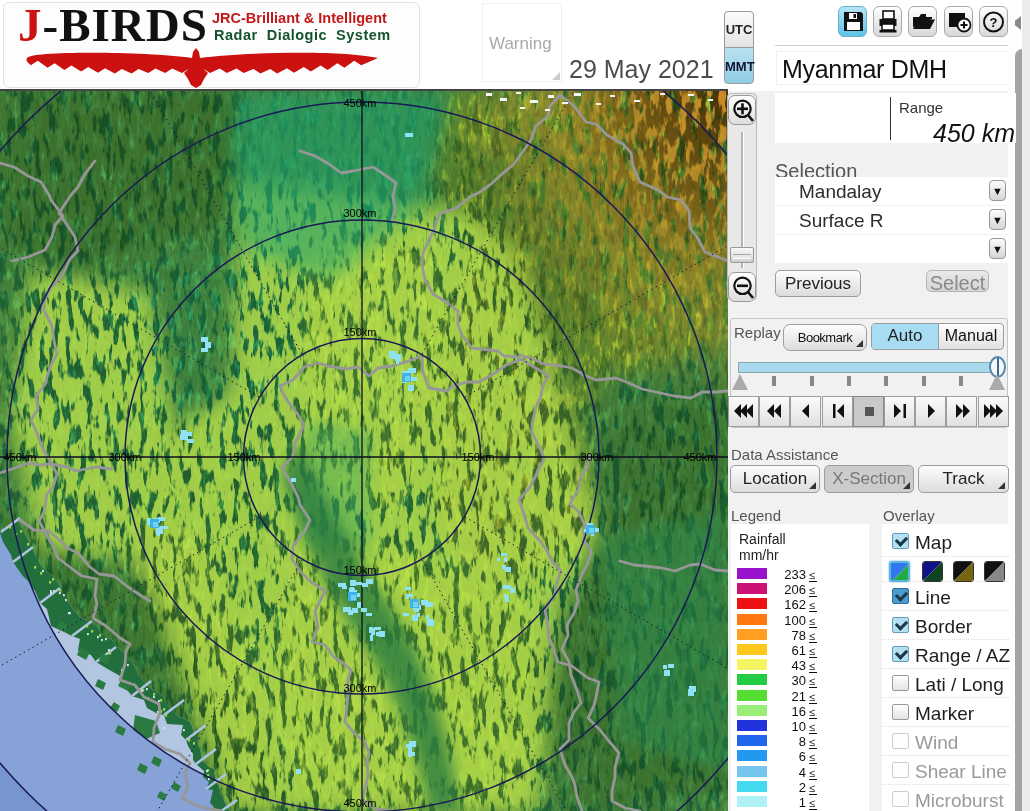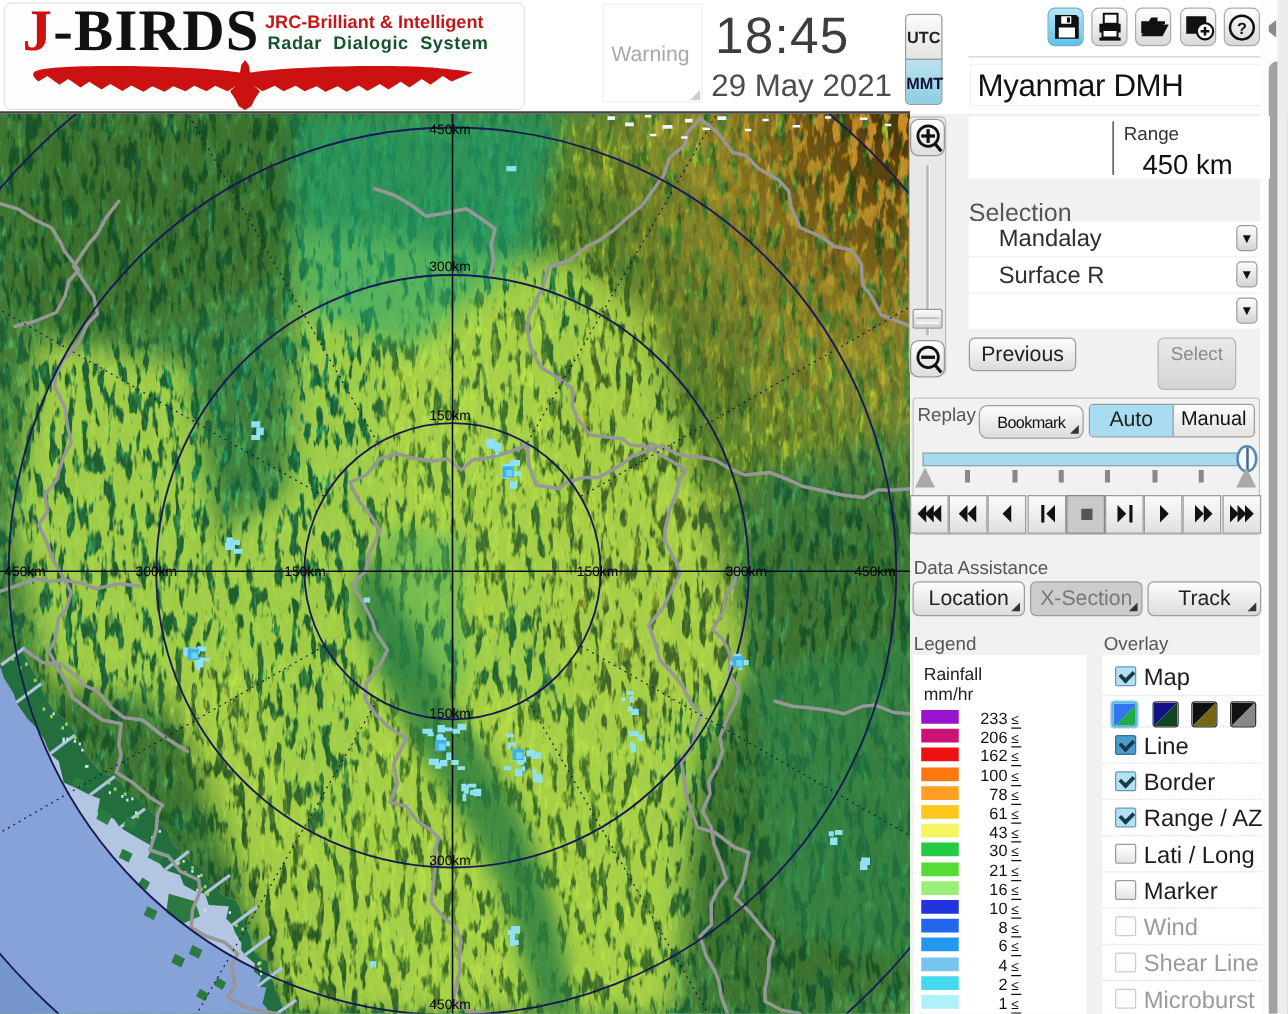--- a/index.html
+++ b/index.html
@@ -50,32 +50,32 @@
   background:linear-gradient(#ffffff,#dddddd); }
 #zplus { top:1px; } #zminus { top:178px; }
 #ztrack { left:13px; top:38px; width:3px; height:136px; background:#b5b5b5; border-right:1px solid #fff;}
 #zthumb { left:2px; top:153px; width:24px; height:16px; background:linear-gradient(#fafafa,#cfcfcf);
   border:1px solid #999; border-radius:2px;}
 #zthumb::after { content:""; position:absolute; left:2px; top:6px; width:18px; height:3px;
   background:#e8e8e8; border-top:1px solid #aaa; border-bottom:1px solid #fff;}
 #rangebox { left:775px; top:93px; width:241px; height:50px; background:#fff; }
 #rangediv { left:890px; top:97px; width:1px; height:43px; background:#333; }
 #rangelabel { left:899px; top:99px; font-size:15px; color:#333; }
-#rangeval { left:914px; top:119px; font-size:22px; color:#111; }
+#rangeval { left:933px; top:119px; font-size:25px; color:#111;font-style:italic; }
 #sellabel { left:775px; top:160px; font-size:20px; color:#555; }
 .selrow { left:775px; width:233px; height:28px; background:#fff; }
 #selrow1 { top:177px; } #selrow2 { top:206px; } #selrow3 { top:235px; }
 .seltext { position:absolute; left:24px; top:4px; font-size:19px; color:#2d2d2d; }
 .droparrow { position:absolute; right:2px; top:3px; width:17px; height:21px; border:1px solid #999;
   border-radius:4px; background:linear-gradient(#fcfcfc,#d5d5d5); text-align:center;
   font-size:11px; color:#111; line-height:20px;}
 .btn { border:1px solid #9d9d9d; border-radius:5px; background:linear-gradient(#fdfdfd,#dcdcdc);
   text-align:center; color:#222; }
 #prevbtn { left:775px; top:270px; width:86px; height:27px; font-size:17px; line-height:25px;}
-#selbtn { left:926px; top:270px; width:63px; height:42px; font-size:15px; line-height:25px;
+#selbtn { left:926px; top:270px; width:63px; height:22px; font-size:20px; line-height:25px;
   background:linear-gradient(#e9e9e9,#d4d4d4); color:#8a8a8a; border-color:#b5b5b5;}
 
 
 #replaybox { left:730px; top:318px; width:278px; height:110px; border:1px solid #c5c5c5; border-radius:3px;}
 #replaylabel { left:734px; top:324px; font-size:15px; color:#555; }
 #bookmarkbtn { left:783px; top:324px; width:84px; height:27px; border:1px solid #9d9d9d; border-radius:7px;
   background:linear-gradient(#fdfdfd,#dcdcdc); font-size:13px; color:#111; text-align:center; line-height:25px; letter-spacing:-0.5px; }
 #automanual { left:871px; top:323px; width:133px; height:27px; border:1px solid #9d9d9d; border-radius:4px;
   background:linear-gradient(#fdfdfd,#e2e2e2); overflow:hidden;}
 #autobtn { position:absolute; left:0; top:0; width:67px; height:25px; background:#a8dcf2;
@@ -499,21 +499,20 @@
     <div class="abs" id="jbirds"><span class="red">J</span>-BIRDS</div>
     <div class="abs" id="jrc1">JRC-Brilliant &amp; Intelligent</div>
     <div class="abs" id="jrc2">Radar&nbsp; Dialogic&nbsp; System</div>
     <svg class="abs" id="eagle" style="left:12px;top:48px;" width="367" height="40" viewBox="0 0 367 40">
         <path d="M180.0,10 L181.0,4 L184.0,0 L187.0,4 L188.0,10 C224.0,5 294.0,3.5 334.0,6 C349.0,7.5 360.0,8.5 366.0,10.0 L349.2,17.2 L342.2,12.7 L332.4,19.7 L325.4,15.2 L315.6,21.9 L308.6,17.4 L298.8,23.6 L291.8,19.1 L282.0,24.8 L275.0,20.3 L265.2,25.4 L258.2,20.9 L248.4,25.4 L241.4,20.9 L231.6,25.0 L224.6,20.5 L214.8,25.0 L207.8,20.5 L198.0,25.0 L191.0,20.5 L196.0,25 L192.0,31 L189.0,37 L184.0,40 L179.0,37 L176.0,31 L172.0,25 L177.0,20.5 L170.0,25.0 L160.2,20.5 L153.2,25.0 L143.4,20.5 L136.4,25.0 L126.6,20.9 L119.6,25.4 L109.8,20.9 L102.8,25.4 L93.0,20.3 L86.0,24.8 L76.2,19.1 L69.2,23.6 L59.4,17.4 L52.4,21.9 L42.6,15.2 L35.6,19.7 L25.8,12.7 L18.8,17.2 C8.0,8.5 19.0,7.5 34.0,6 C74.0,3.5 144.0,5 180.0,10 Z" fill="#cc1111"></path>
       </svg>
     <div class="abs" id="warnbox">
         <div id="grip"></div>
       </div>
     <div class="abs" id="warntext">Warning</div>
-    <div class="abs" id="time">18:45</div>
     <div class="abs" id="date">29 May 2021</div>
     <div class="abs tzbtn" id="utc">UTC</div>
     <div class="abs tzbtn" id="mmt">MMT</div>
     <div class="abs toolbtn" id="tb1"><svg width="27" height="29">
           <g>
             <path d="M5,5 h17 l2,2 v17 h-19 Z" fill="#111"></path>
             <rect x="10" y="6" width="8" height="6" fill="#fff"></rect>
             <rect x="14.5" y="7" width="2.5" height="4" fill="#111"></rect>
             <rect x="8" y="15" width="13" height="8" fill="#fff"></rect>
           </g>

